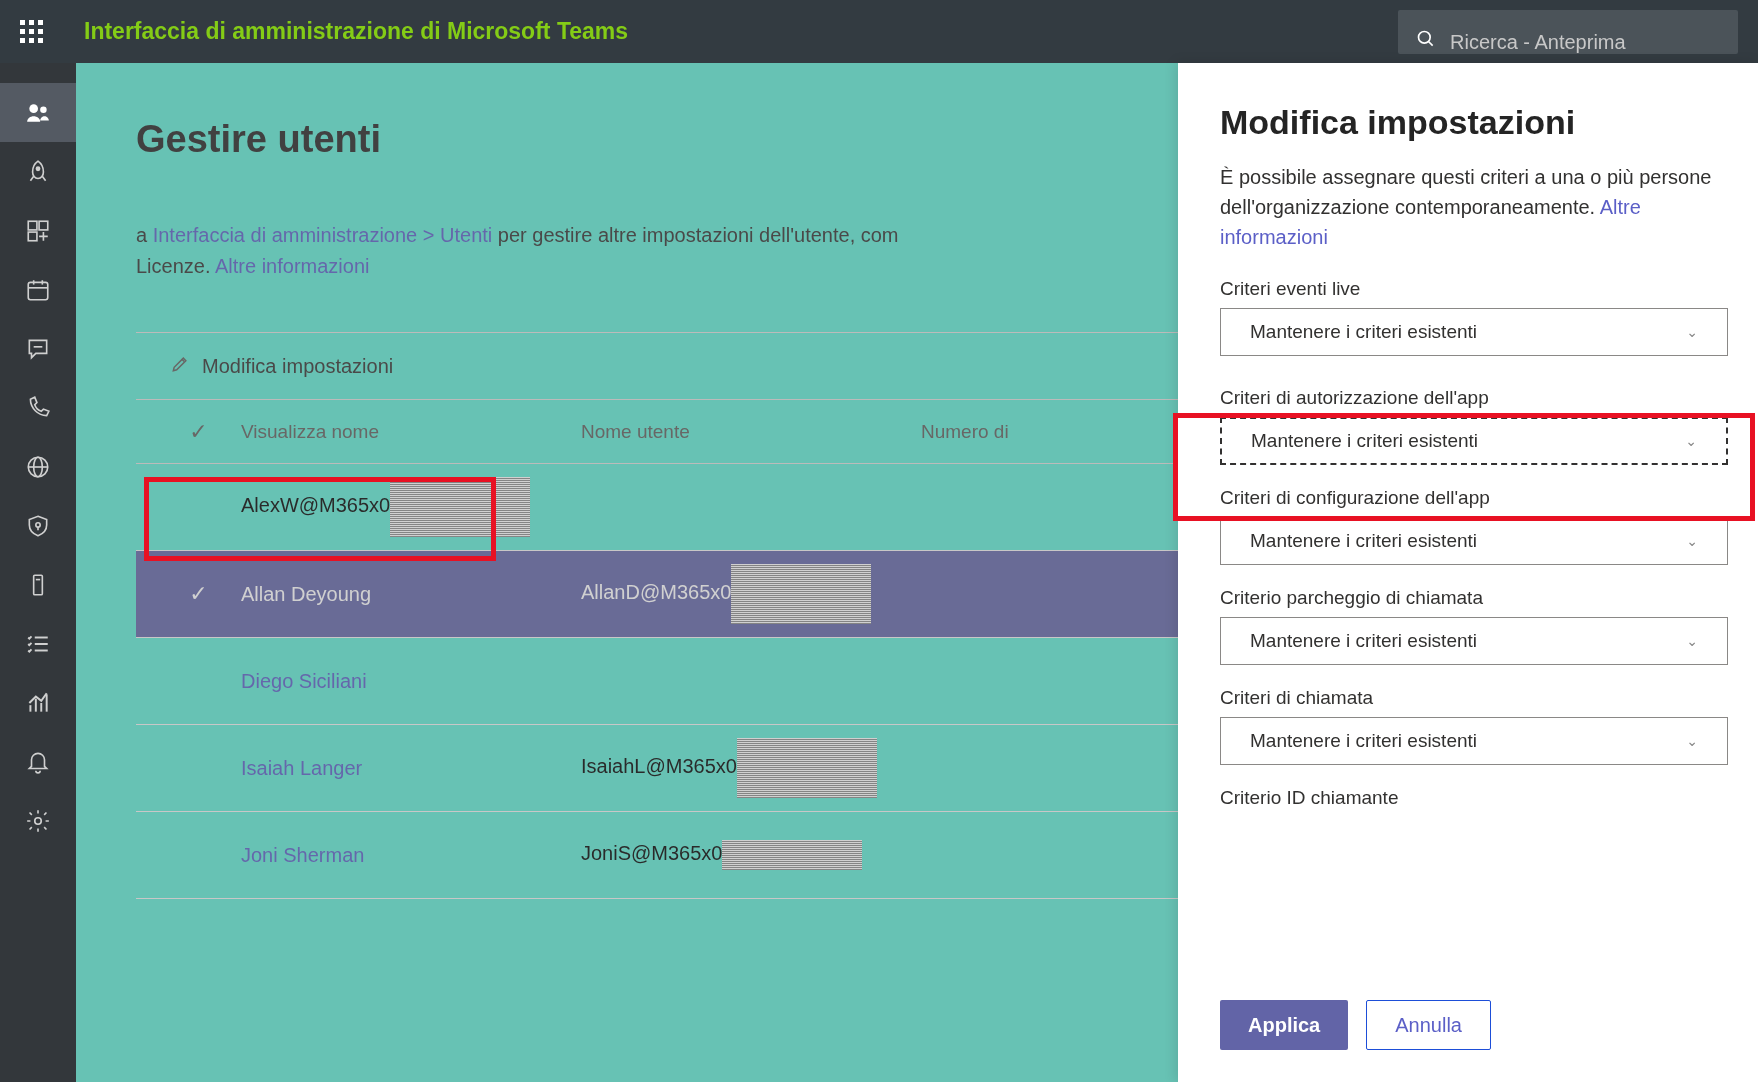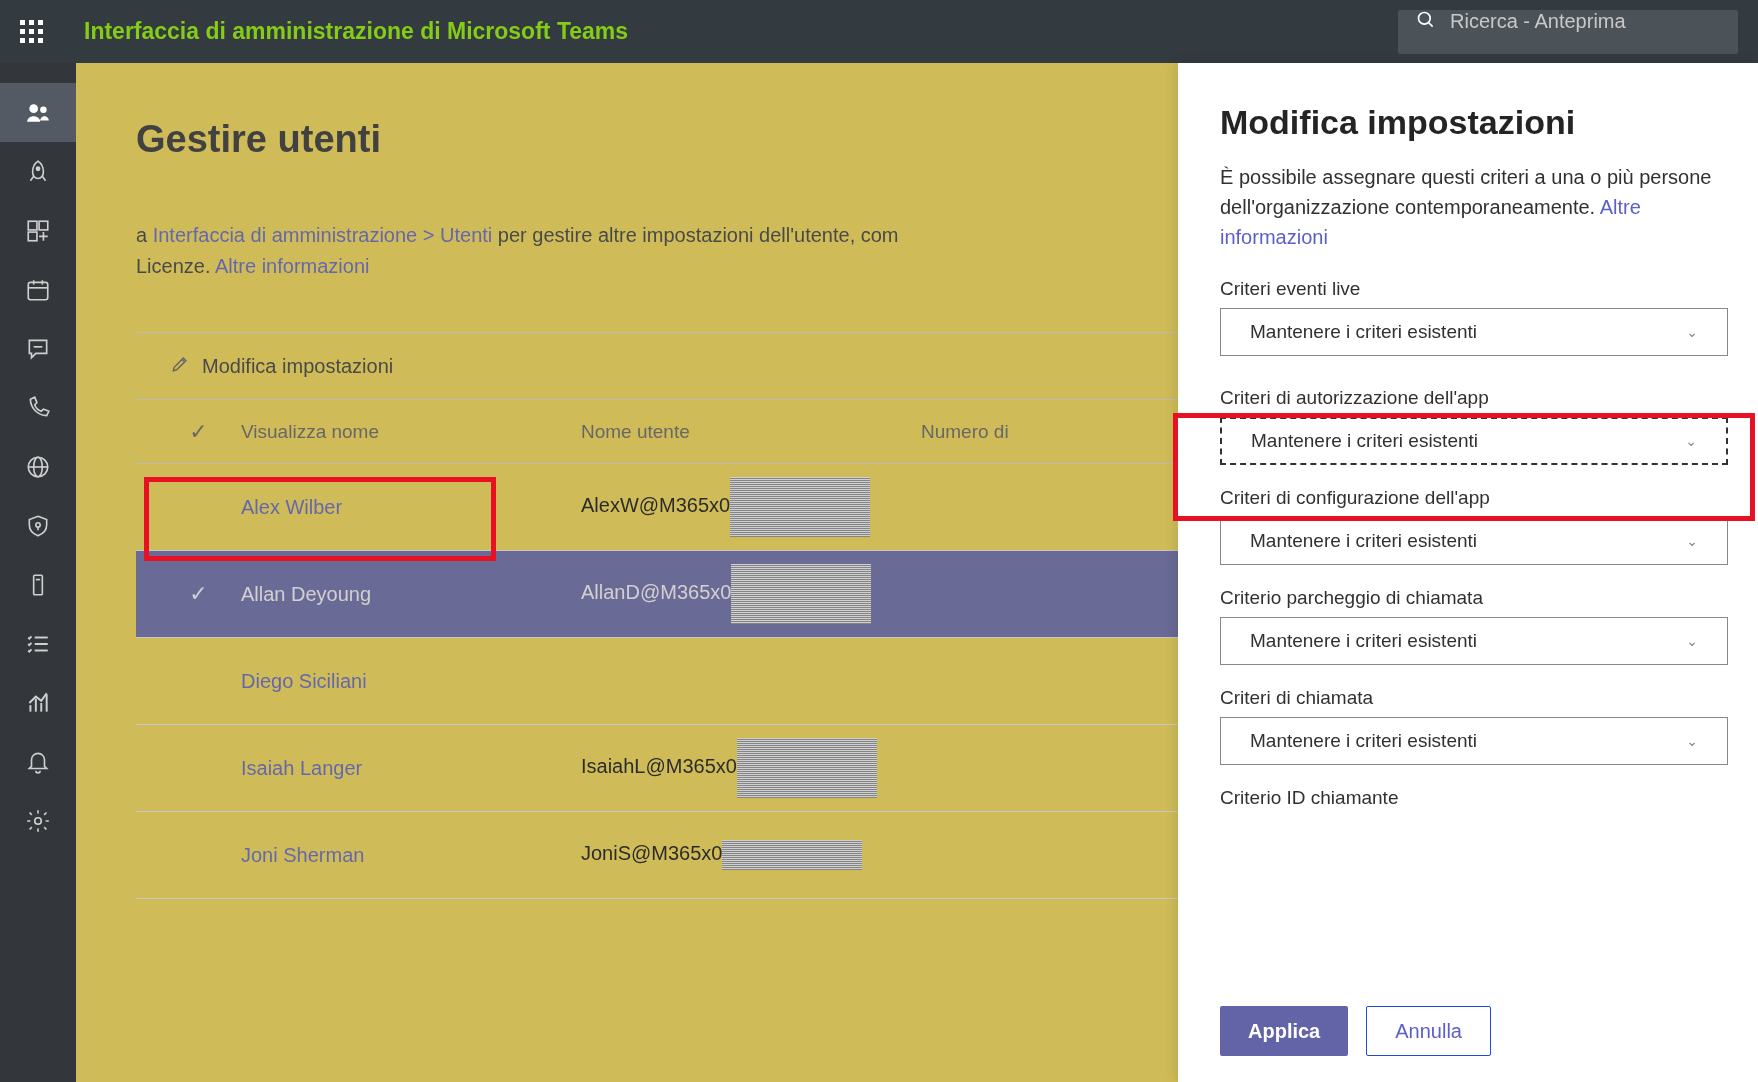--- a/index.html
+++ b/index.html
@@ -3,32 +3,32 @@
 <meta charset="utf-8">
 <style>
 * { box-sizing: border-box; margin: 0; padding: 0; }
 body { font-family: "Segoe UI", -apple-system, sans-serif; background: #f3f2f1; width: 1758px; height: 1082px; overflow: hidden; position: relative; }
 
 
 .header { height: 63px; background: #333b41; display: flex; align-items: center; padding: 0 20px; position: relative; z-index: 5; }
 .waffle-icon { width: 24px; height: 24px; display: grid; grid-template-columns: repeat(3,1fr); grid-template-rows: repeat(3,1fr); gap: 3px; margin-right: 40px; cursor: pointer; }
 .waffle-icon span { background: #fff; width: 5px; height: 5px; }
 .header-title { color: #84cc16; font-size: 23px; font-weight: 700; }
-.search-box { margin-left: auto; background: #4b5359; height: 44px; width: 340px; display: flex; align-items: flex-start; padding: 0 18px; border-radius: 2px; }
+.search-box { margin-left: auto; background: #4b5359; height: 44px; width: 340px; display: flex; align-items: flex-end; padding: 0 18px; border-radius: 2px; }
 .search-box .sicon { color: #fff; margin-right: 14px; font-size: 20px; }
 .search-box .stext { color: #c8c8c8; font-size: 20px; }
 
 
 .rail { position: absolute; left: 0; top: 63px; bottom: 0; width: 76px; background: #33373b; display: flex; flex-direction: column; align-items: center; padding-top: 20px; z-index: 5; }
 .rail-item { width: 76px; height: 59px; display: flex; align-items: center; justify-content: center; color: #d0d0d0; cursor: pointer; }
 .rail-item.active { background: #545a63; color: #fff; }
 .rail-item svg { width: 26px; height: 26px; }
 
 
-.main { position: absolute; left: 76px; top: 63px; right: 0; bottom: 0; background: #fde047; padding: 55px 0 0 60px; }
+.main { position: absolute; left: 76px; top: 63px; right: 0; bottom: 0; background: #5eead4; padding: 55px 0 0 60px; }
 .main-scrim { position: absolute; inset: 0; background: rgba(120,120,120,0.35); z-index: 10; pointer-events: none; }
 .page-title { font-size: 38px; font-weight: 700; color: #242424; margin-bottom: 28px; }
 .page-desc { font-size: 20px; color: #323130; line-height: 1.55; max-width: 1000px; }
 .page-desc a { color: #5b5fc7; text-decoration: none; }
 
 
 .toolbar { margin-top: 50px; height: 68px; display: flex; align-items: center; border: 1px solid #e1dfdd; border-left: none; border-right: none; padding: 0 20px; position: relative; }
 .edit-btn { display: flex; align-items: center; gap: 12px; font-size: 20px; color: #323130; background: transparent; border: none; padding: 10px 14px; cursor: pointer; }
 .edit-btn .picon { font-size: 20px; color: #605e5c; }
 .highlight-red { position: absolute; border: 5px solid #e81123; pointer-events: none; z-index: 30; }
@@ -54,21 +54,21 @@
 .panel-title { font-size: 34px; font-weight: 700; color: #242424; margin-bottom: 20px; }
 .panel-desc { font-size: 20px; color: #323130; line-height: 1.5; margin-bottom: 26px; }
 .panel-desc a { color: #5b5fc7; text-decoration: none; }
 .field-label { font-size: 19px; color: #323130; margin-bottom: 8px; }
 .dropdown { height: 48px; border: 1px solid #8a8886; display: flex; align-items: center; justify-content: space-between; padding: 0 29px; font-size: 19px; color: #323130; margin-bottom: 22px; background: #fff; cursor: pointer; }
 .dropdown.focused { border: 2px dashed #323130; }
 .chev { color: #888; font-size: 14px; }
 .field-group.hl { position: relative; margin-top: 31px; }
 .hl-app { left: 1173px; top: 413px; width: 582px; height: 108px; }
 
-.panel-actions { position: absolute; bottom: 26px; left: 42px; display: flex; gap: 18px; }
+.panel-actions { position: absolute; bottom: 32px; left: 42px; display: flex; gap: 18px; }
 .btn { height: 50px; padding: 0 28px; font-size: 20px; border-radius: 2px; cursor: pointer; display: flex; align-items: center; }
 .btn-primary { background: #6264a7; color: #fff; border: none; font-weight: 600; }
 .btn-secondary { background: #fff; color: #5b5fc7; border: 1px solid #1d4ed8; }
 
 </style>
 </head>
 <body>
 
 <div class="header">
   <div class="waffle-icon">
@@ -215,21 +215,20 @@
       <div class="col-check">
           <span class="check-mark">✓</span>
         </div>
       <div class="col-name">Visualizza nome</div>
       <div class="col-user">Nome utente</div>
       <div class="col-phone">Numero di</div>
     </div>
 
     <div class="trow">
       <div class="col-check"></div>
-      <div class="col-name">Alex Wilber</div>
       <div class="col-user"><span>AlexW@M365x0</span><span class="redacted"></span></div>
     </div>
     <div class="trow selected">
       <div class="col-check">
           <span class="check-mark">✓</span>
         </div>
       <div class="col-name">Allan Deyoung</div>
       <div class="col-user"><span>AllanD@M365x0</span><span class="redacted"></span></div>
     </div>
     <div class="trow">

